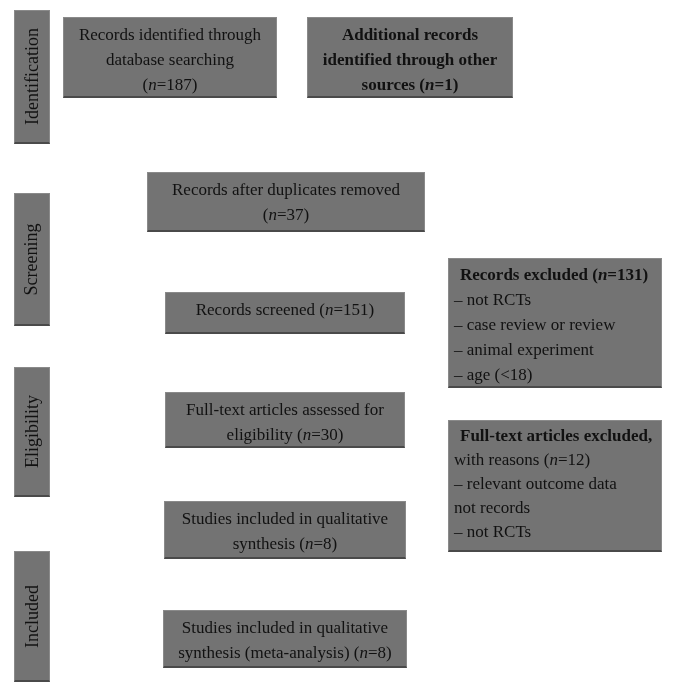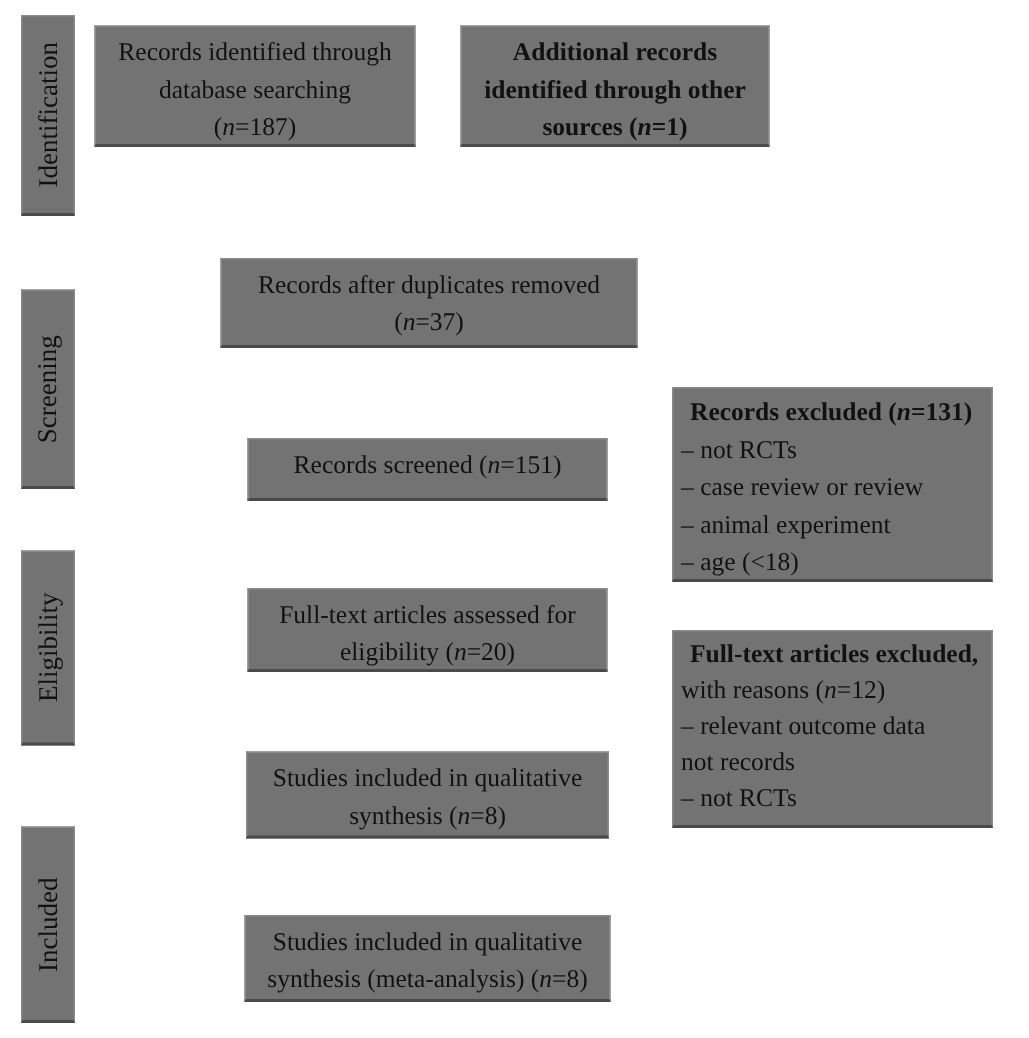--- a/index.html
+++ b/index.html
@@ -100,21 +100,21 @@
     </div>
   <div class="fbox left" id="box-records-excluded">
       <div class="line"><span>Records excluded (</span><span class="it">n</span><span>=131)</span></div>
       <div class="line"><span>– not RCTs</span></div>
       <div class="line"><span>– case review or review</span></div>
       <div class="line"><span>– animal experiment</span></div>
       <div class="line"><span>– age (&lt;18)</span></div>
     </div>
   <div class="fbox center" id="box-fulltext-assessed">
       <div class="line"><span>Full-text articles assessed for</span></div>
-      <div class="line"><span>eligibility (</span><span class="it">n</span><span>=20)</span></div>
+      <div class="line"><span>eligibility (</span><span class="it">n</span><span>=30)</span></div>
     </div>
   <div class="fbox left" id="box-fulltext-excluded">
       <div class="line"><span>Full-text articles excluded,</span></div>
       <div class="line"><span>with reasons (</span><span class="it">n</span><span>=12)</span></div>
       <div class="line"><span>– relevant outcome data</span></div>
       <div class="line"><span>not records</span></div>
       <div class="line"><span>– not RCTs</span></div>
     </div>
   <div class="fbox center" id="box-qualitative-synthesis">
       <div class="line"><span>Studies included in qualitative</span></div>

